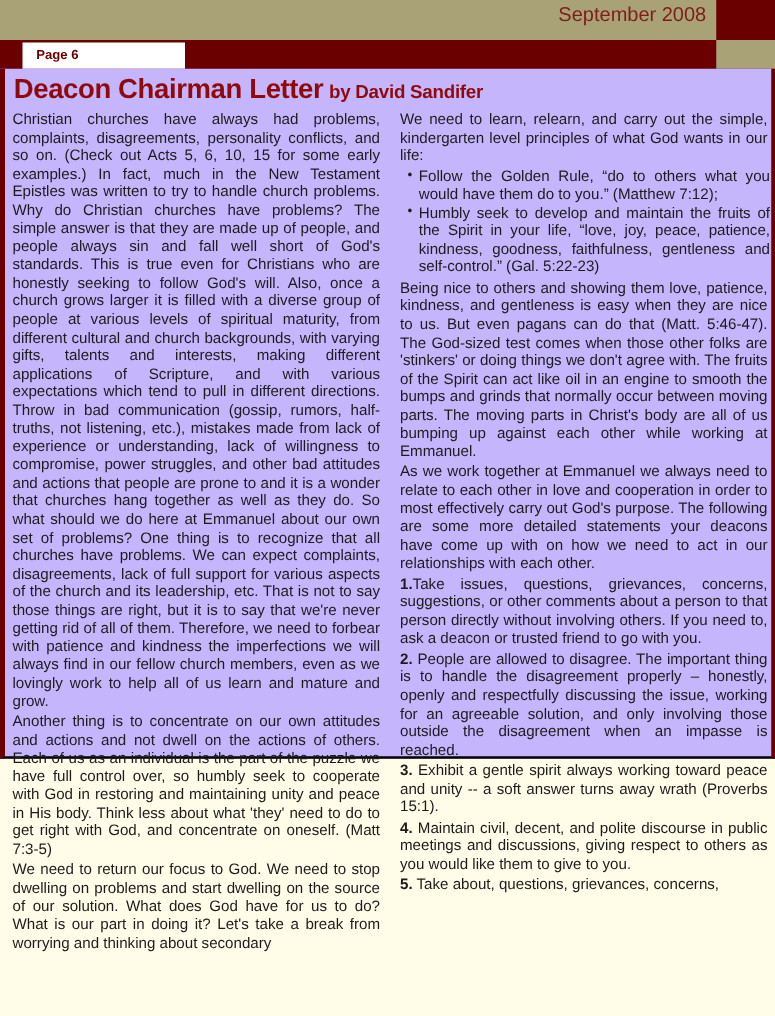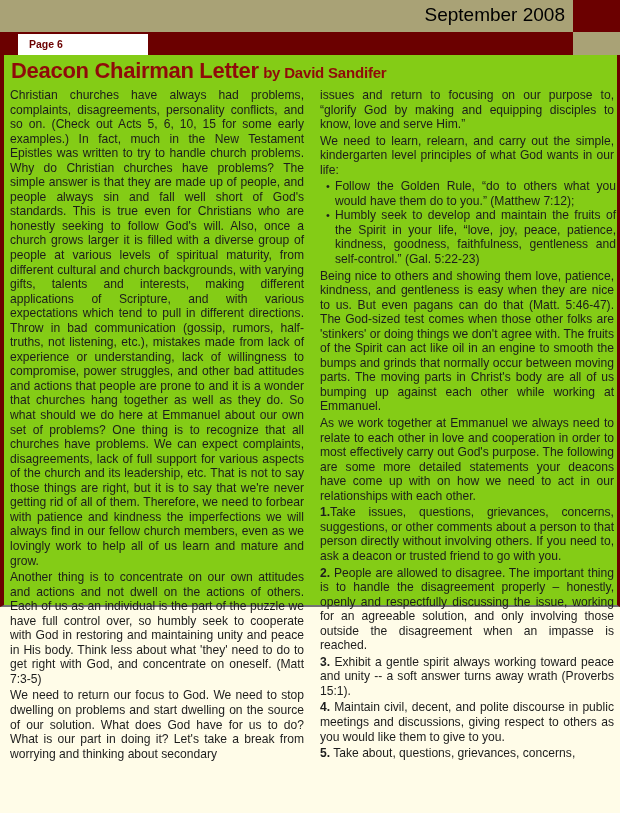--- a/index.html
+++ b/index.html
@@ -39,22 +39,22 @@
     font-size: 16.5px;
     color: #141414;
     letter-spacing: -0.1px;
     white-space: nowrap;
     margin-top: 48px;
   }
   .masthead-date {
     position: absolute;
     right: 8px;
     top: 4px;
-    font-size: 19px;
-    color: #000000;
+    font-size: 16px;
+    color: #7f1d1d;
     white-space: nowrap;
   }
 
   
   .strip {
     position: absolute;
     left: 0; top: 32px;
     width: 620px;
     height: 37px;
     background: #6b0000;
@@ -82,24 +82,24 @@
     color: #6b0000;
     white-space: nowrap;
   }
 
   
   .sheet {
     position: absolute;
     left: 0; top: 55px;
     width: 620px;
     height: 552px;
-    background: #84cc16;
+    background: #c4b5fd;
     border-left: 4px solid #6b0000;
     border-right: 3px solid #6b0000;
-    border-bottom: 2px solid #737373;
+    border-bottom: 2px solid #000000;
     box-sizing: border-box;
   }
 
   .headline {
     position: absolute;
     left: 7px;
     top: 3px;
     white-space: nowrap;
   }
   .headline .h-main {
@@ -186,21 +186,20 @@
       <span class="h-by">by David Sandifer</span>
     </div>
 
     <div class="columns">
       <div class="col" id="left-col">
           <p>Christian churches have always had problems, complaints, disagreements, personality conflicts, and so on. (Check out Acts 5, 6, 10, 15 for some early examples.)  In fact, much in the New Testament Epistles was written to try to handle church problems.  Why do Christian churches have problems? The simple answer is that they are made up of people, and people always sin and fall well short of God's standards. This is true even for Christians who are honestly seeking to follow God's will.  Also, once a church grows larger it is filled with a diverse group of people at various levels of spiritual maturity, from different cultural and church backgrounds, with varying gifts, talents and interests, making different applications of Scripture, and with various expectations which tend to pull in different directions. Throw in bad communication (gossip, rumors, half-truths, not listening, etc.), mistakes made from lack of experience or understanding, lack of willingness to compromise, power struggles, and other bad attitudes and actions that people are prone to and it is a wonder that churches hang together as well as they do.  So what should we do here at Emmanuel about our own set of problems? One thing is to recognize that all churches have problems. We can expect complaints, disagreements, lack of full support for various aspects of the church and its leadership, etc.  That is not to say those things are right, but it is to say that we're never getting rid of all of them.  Therefore, we need to forbear with patience and kindness the imperfections we will always find in our fellow church members, even as we lovingly work to help all of us learn and mature and grow.</p>
           <p>Another thing is to concentrate on our own attitudes and actions and not dwell on the actions of others. Each of us as an individual is the part of the puzzle we have full control over, so humbly seek to cooperate with God in restoring and maintaining unity and peace in His body. Think less about what 'they' need to do to get right with God, and concentrate on oneself. (Matt 7:3-5)</p>
           <p>We need to return our focus to God. We need to stop dwelling on problems and start dwelling on the source of our solution. What does God have for us to do? What is our part in doing it? Let's take a break from worrying and thinking about secondary</p>
         </div>
       <div class="col" id="right-col">
-          <p>issues and return to focusing on our purpose to, “glorify God by making and equipping disciples to know, love and serve Him.”</p>
           <p>We need to learn, relearn, and carry out the simple, kindergarten level principles of what God wants in our life:</p>
           <ul class="bullets">
             <li>Follow the Golden Rule, “do to others what you would have them do to you.” (Matthew 7:12);</li>
             <li>Humbly seek to develop and maintain the fruits of the Spirit in your life, “love, joy, peace, patience, kindness, goodness, faithfulness, gentleness and self-control.”  (Gal. 5:22-23)</li>
           </ul>
           <p>Being nice to others and showing them love, patience, kindness, and gentleness is easy when they are nice to us. But even pagans can do that (Matt. 5:46-47). The God-sized test comes when those other folks are 'stinkers' or doing things we don't agree with. The fruits of the Spirit can act like oil in an engine to smooth the bumps and grinds that normally occur between moving parts. The moving parts in Christ's body are all of us bumping up against each other while working at Emmanuel.</p>
           <p>As we work together at Emmanuel we always need to relate to each other in love and cooperation in order to most effectively carry out God's purpose. The following are some more detailed statements your deacons have come up with on how we need to act in our relationships with each other.</p>
           <p class="num"><span class="num-label">1.</span><span>Take issues, questions, grievances, concerns, suggestions, or other comments about a person to that person directly without involving others. If you need to, ask a deacon or trusted friend to go with you.</span></p>
           <p class="num"><span class="num-label">2.</span><span> People are allowed to disagree. The important thing is to handle the disagreement properly – honestly, openly and respectfully discussing the issue, working for an agreeable solution, and only involving those outside the disagreement when an impasse is reached.</span></p>
           <p class="num"><span class="num-label">3.</span><span> Exhibit a gentle spirit always working toward peace and unity -- a soft answer turns away wrath (Proverbs 15:1).</span></p>

